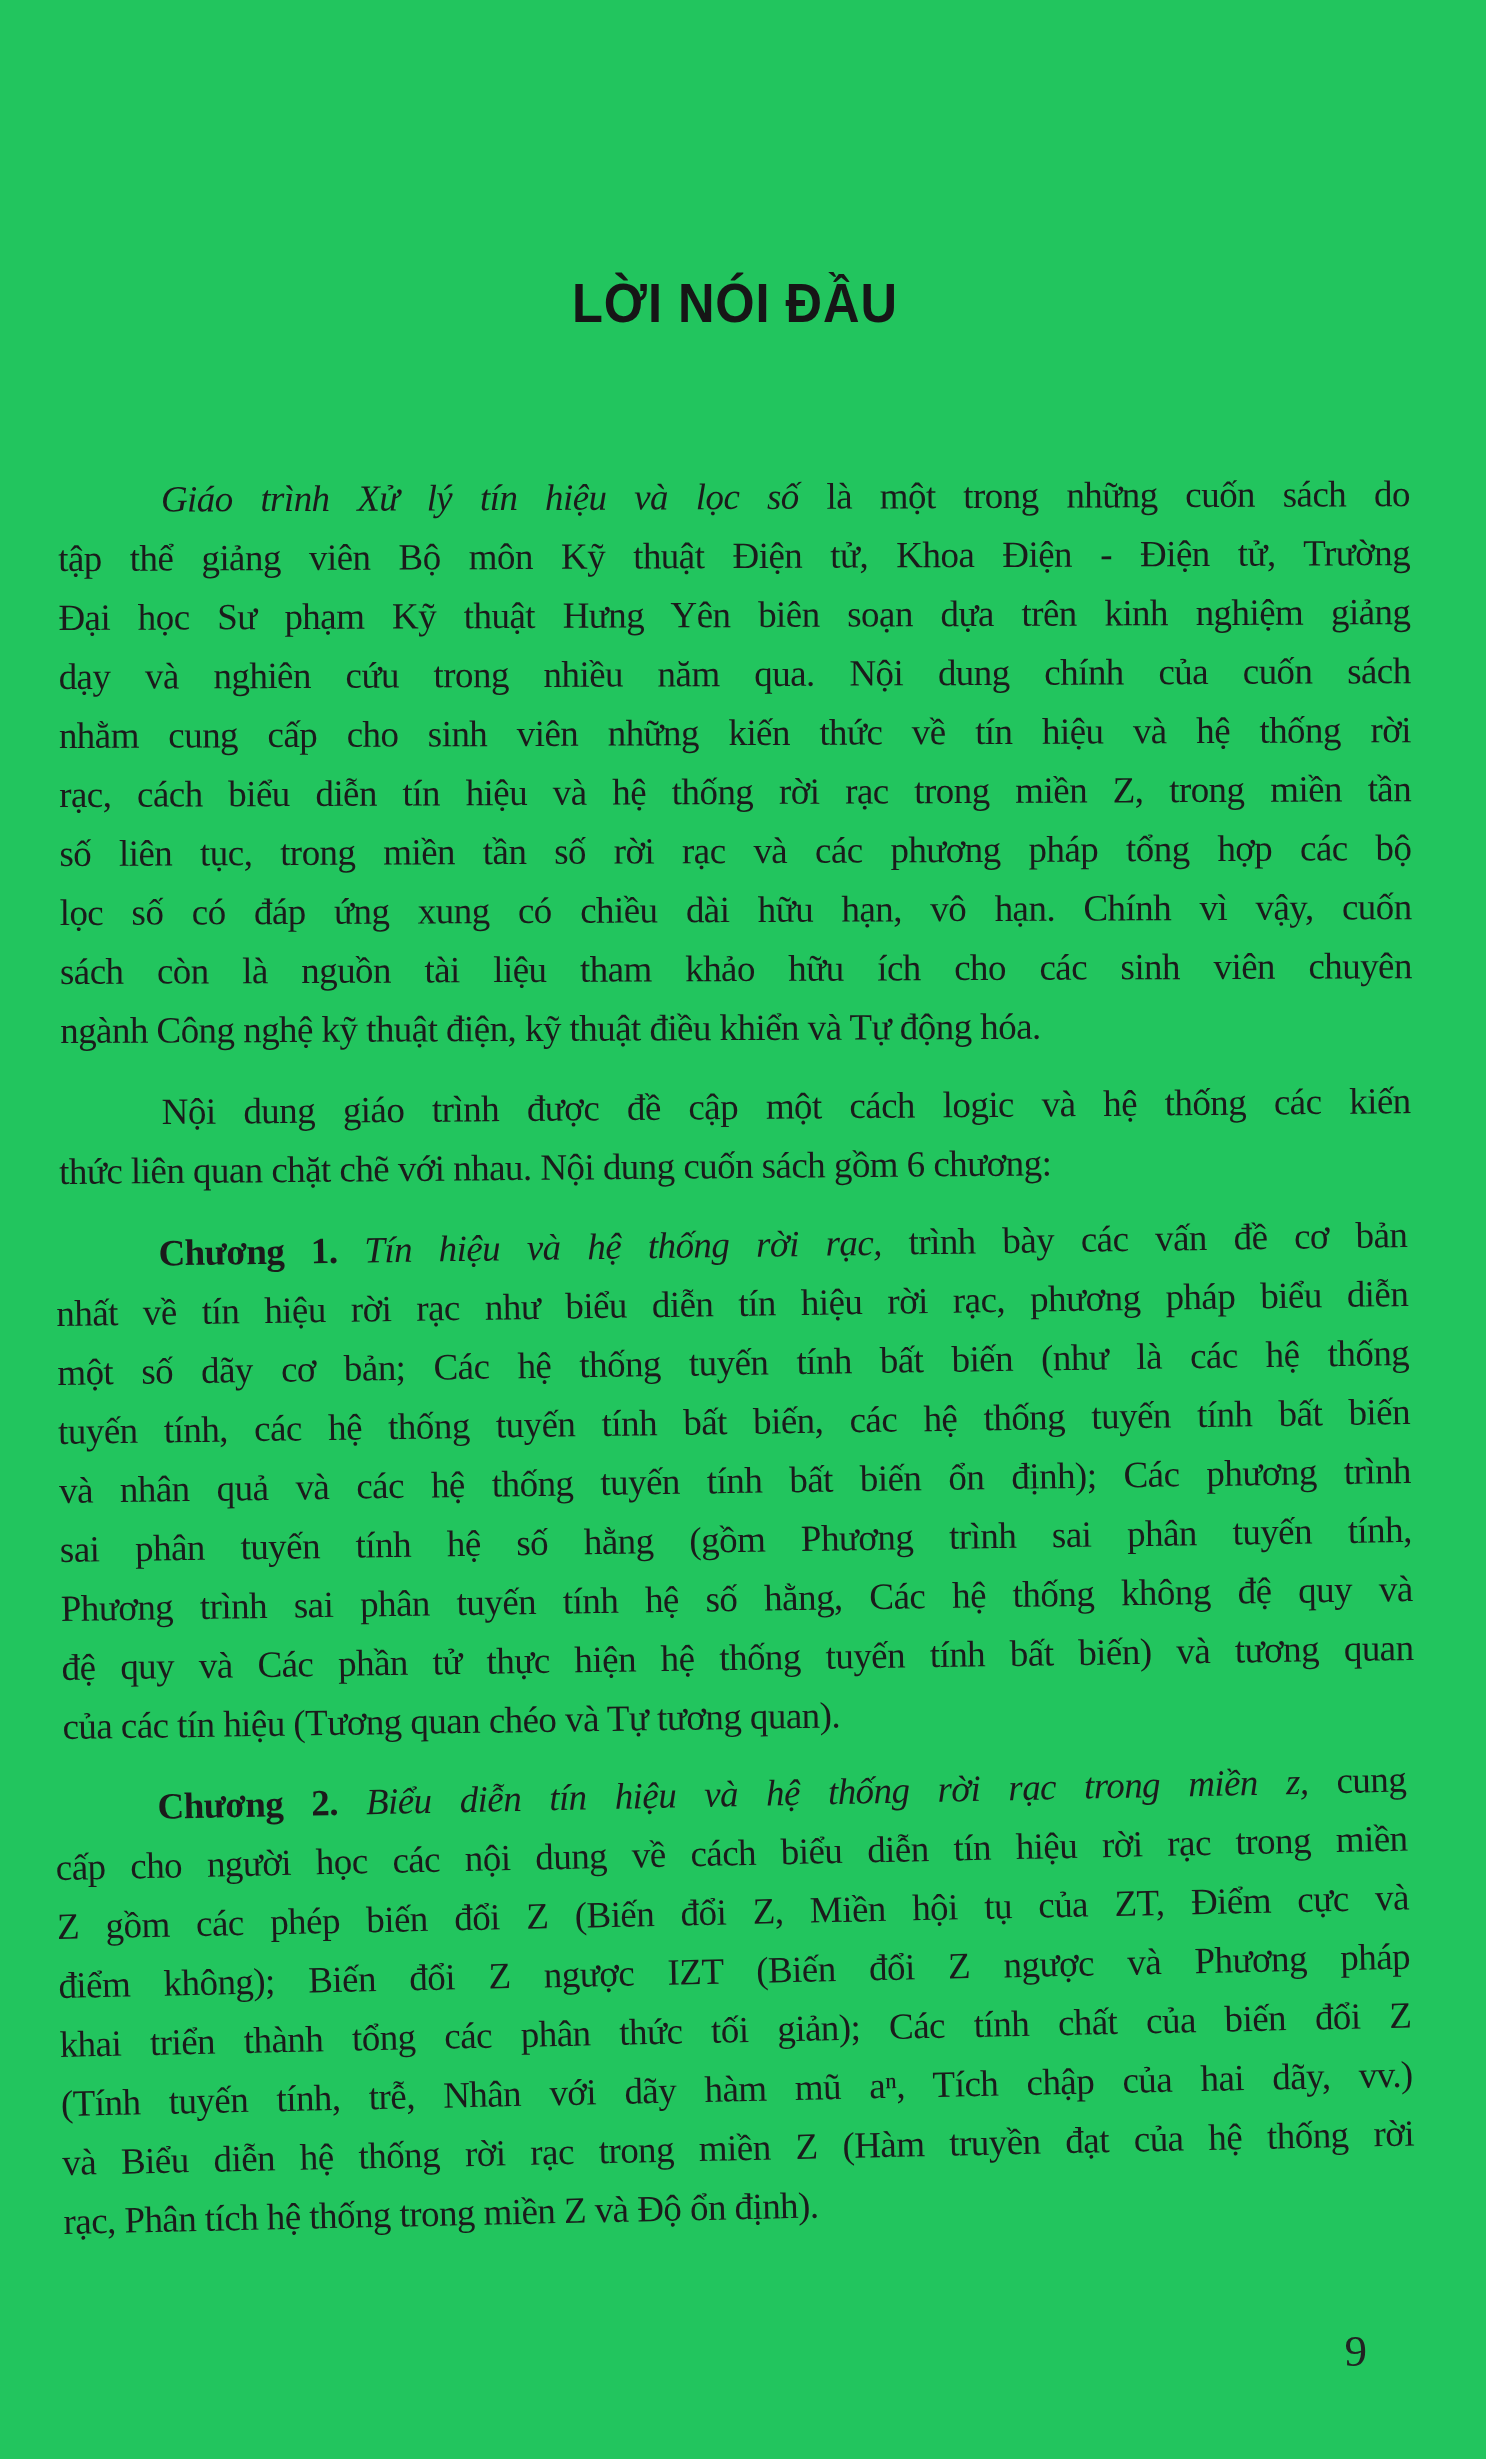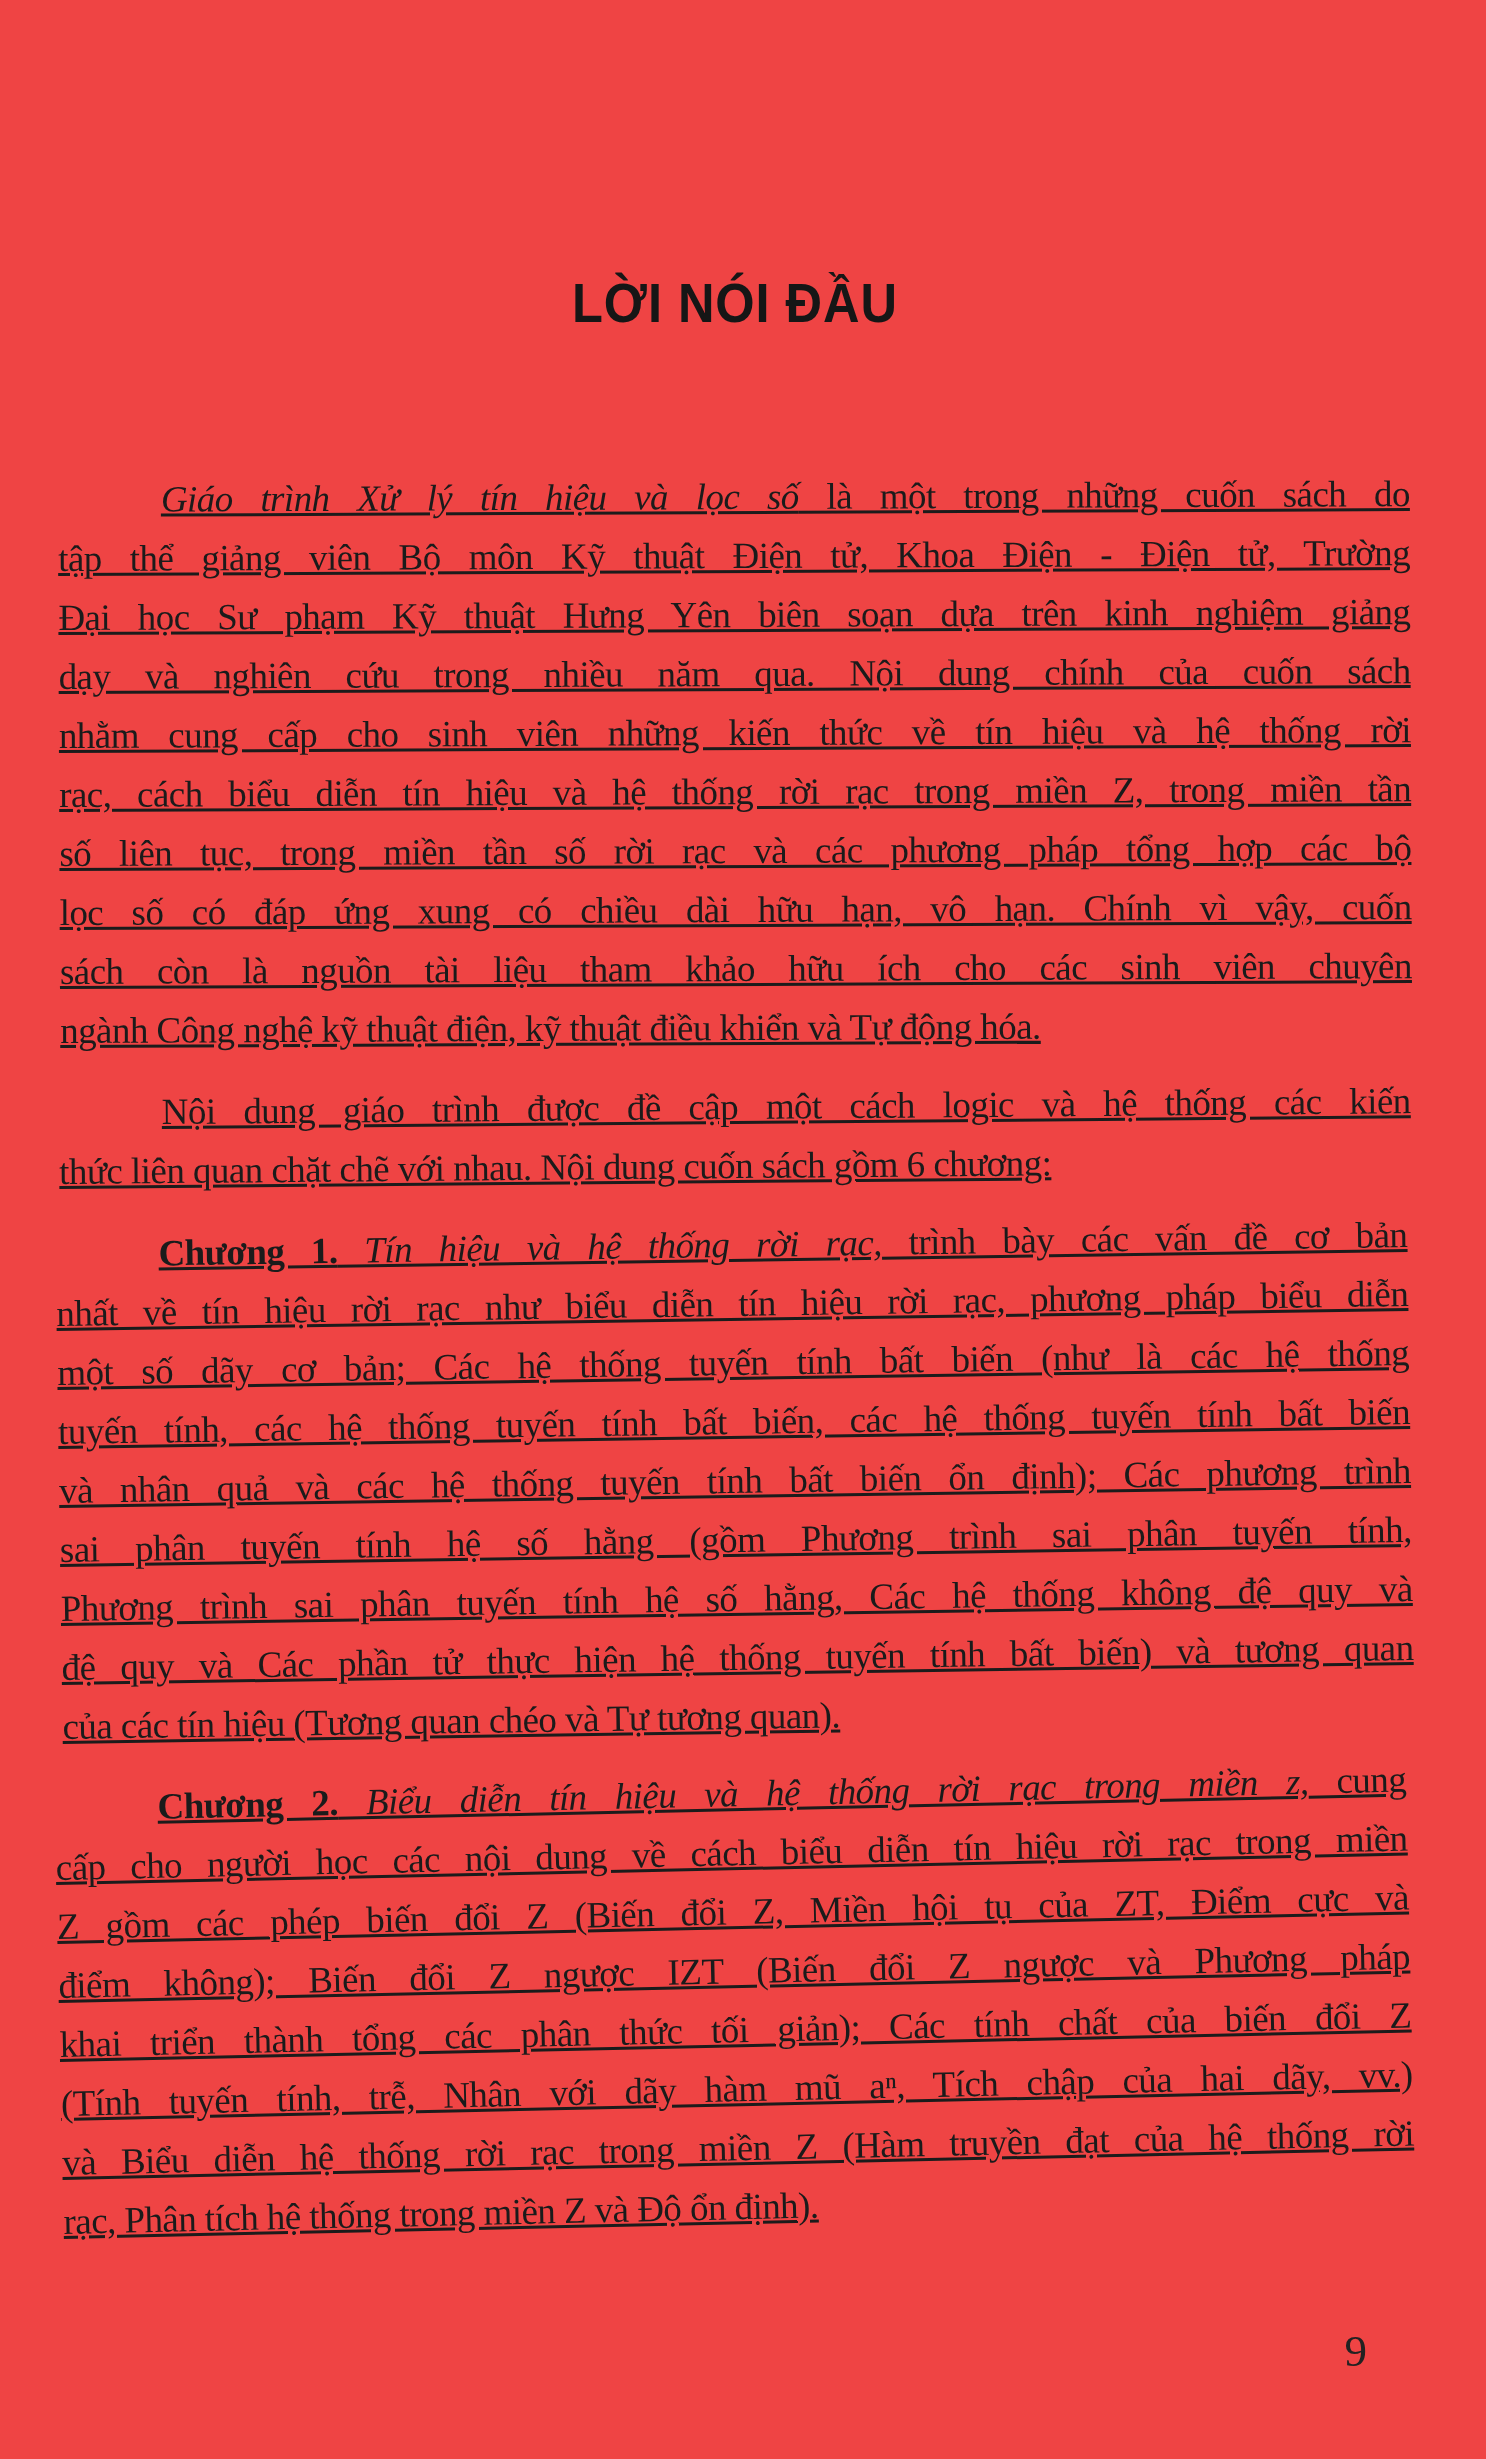--- a/index.html
+++ b/index.html
@@ -1,19 +1,19 @@
 <!DOCTYPE html>
 <html><head>
 <meta charset="utf-8">
 <style>
   html,body{margin:0;padding:0;}
   .page{
     position:relative;
     width:1486px;height:2460px;
-    background:#ef4444;
+    background:#22c55e;
     font-family:"Liberation Serif","DejaVu Serif",serif;
     color:#1b1b1b;
     overflow:hidden;
   }
   .content{
     position:absolute;
     left:59px;top:273px;
     width:1352px;
   }
   .doc-title{
@@ -21,21 +21,21 @@
     font-family:"Liberation Sans","DejaVu Sans",sans-serif;
     font-weight:bold;
     font-size:55px;
     line-height:60px;
     letter-spacing:1px;
     transform:scaleX(0.92);
     transform-origin:50% 50%;
     color:#161616;
     margin:0 0 137px 0;
   }
-  .paragraphs{font-size:37px;letter-spacing:-0.015em;text-decoration:underline;}
+  .paragraphs{font-size:37px;letter-spacing:-0.015em;}
   .paragraph{margin:0;}
   .paragraph + .paragraph{margin-top:23.4px;}
   .line{
     line-height:59px;
     text-align:justify;
     text-align-last:justify;
     white-space:normal;
   }
   .line.first{padding-left:103px;}
   .line.last{text-align:left;text-align-last:left;}

